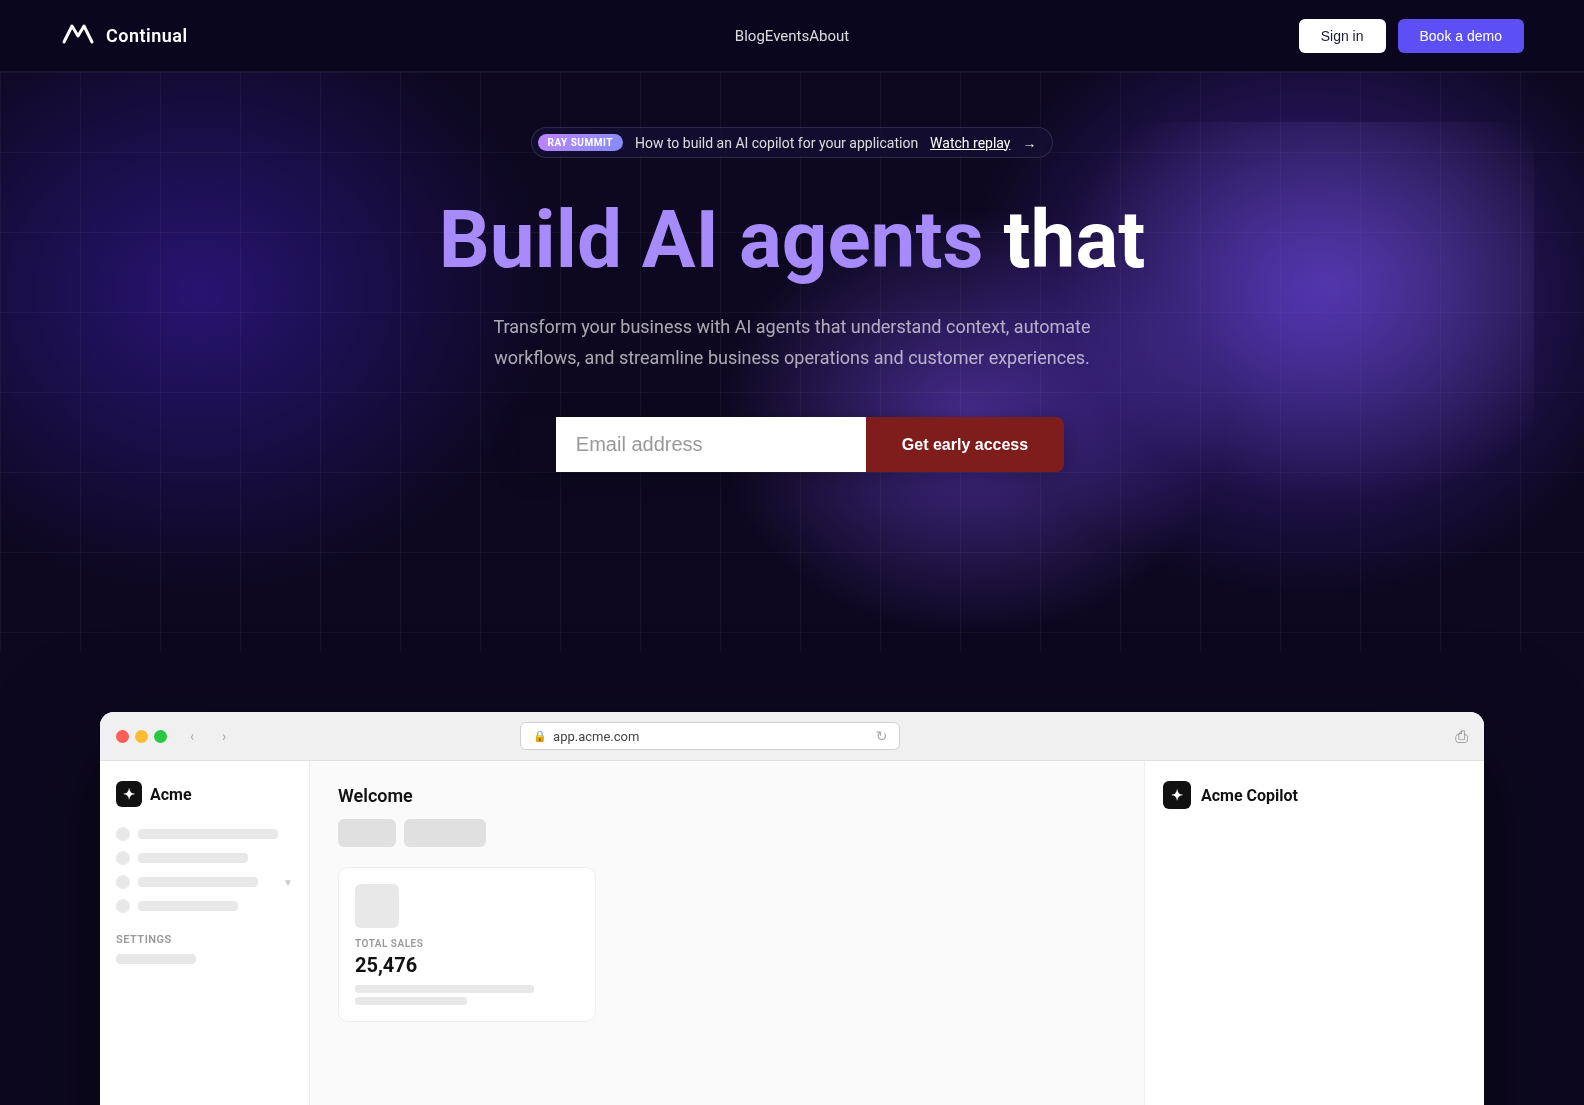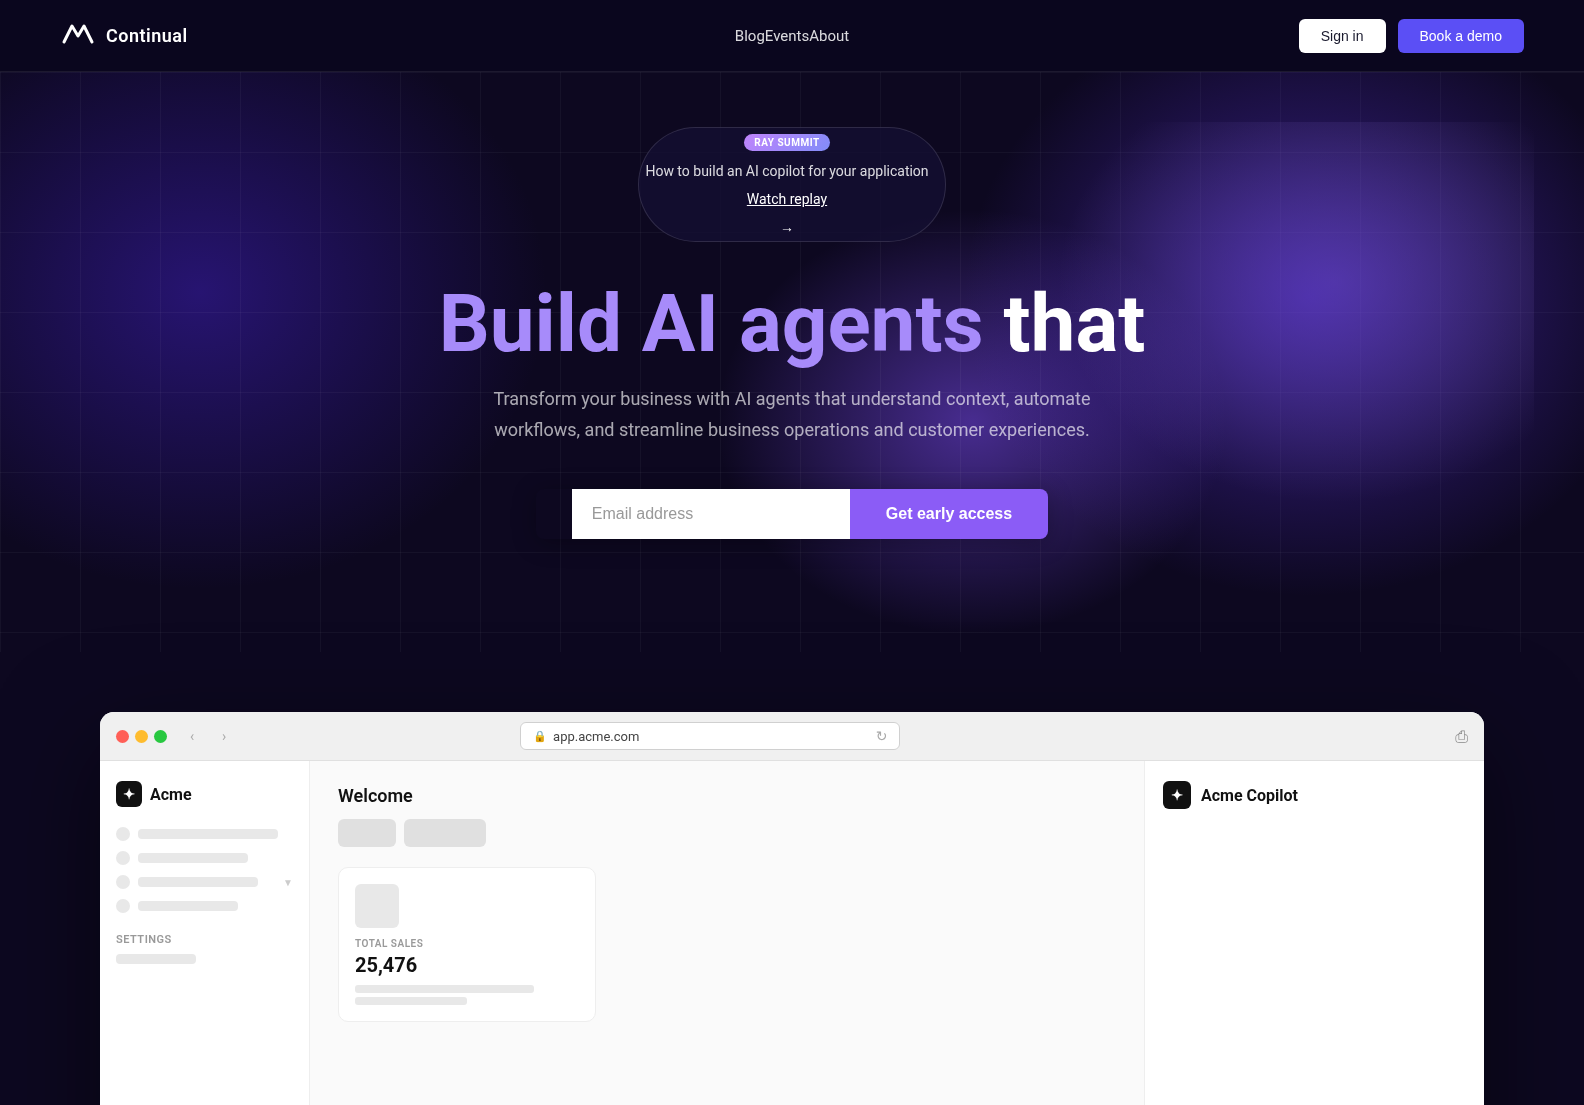--- a/index.html
+++ b/index.html
@@ -150,21 +150,20 @@
     
     .banner-pill {
       display: flex;
       align-items: center;
       gap: 12px;
       background: rgba(20, 15, 50, 0.8);
       border: 1px solid rgba(255,255,255,0.12);
       border-radius: 100px;
       padding: 6px 16px 6px 6px;
       margin-bottom: 38px;
-      flex-direction: column;
     }
     .banner-tag {
       background: linear-gradient(135deg, #c084fc, #818cf8);
       color: white;
       font-size: 10px;
       font-weight: 700;
       letter-spacing: 0.5px;
       padding: 3px 10px;
       border-radius: 100px;
       text-transform: uppercase;
@@ -182,21 +181,21 @@
     .banner-arrow {
       color: white;
       font-size: 14px;
     }
 
     
     .hero-headline {
       font-size: 80px;
       font-weight: 700;
       line-height: 1.1;
-      margin-bottom: 16px;
+      margin-bottom: 28px;
       max-width: 900px;
     }
     .headline-line1 {
       display: block;
     }
     .headline-line2 {
       display: block;
     }
     .text-purple-light { color: #a78bfa; }
     .text-white { color: white; }
@@ -211,32 +210,32 @@
 
     
     .cta-row {
       display: flex;
       gap: 0;
       border-radius: 8px;
       overflow: hidden;
       box-shadow: 0 4px 24px rgba(0,0,0,0.3);
     }
     .cta-email {
-      width: 278px;
+      width: 310px;
       padding: 16px 20px;
       border: none;
       background: white;
-      font-size: 16px;
+      font-size: 20px;
       color: #333;
       outline: none;
       margin-left: 36px;
     }
     .cta-email::placeholder { color: #999; }
     .cta-btn {
-      background: #8b5cf6;
+      background: #7f1d1d;
       color: white;
       border: none;
       padding: 16px 36px;
       font-size: 16px;
       font-weight: 600;
       cursor: pointer;
       white-space: nowrap;
     }
 
     

